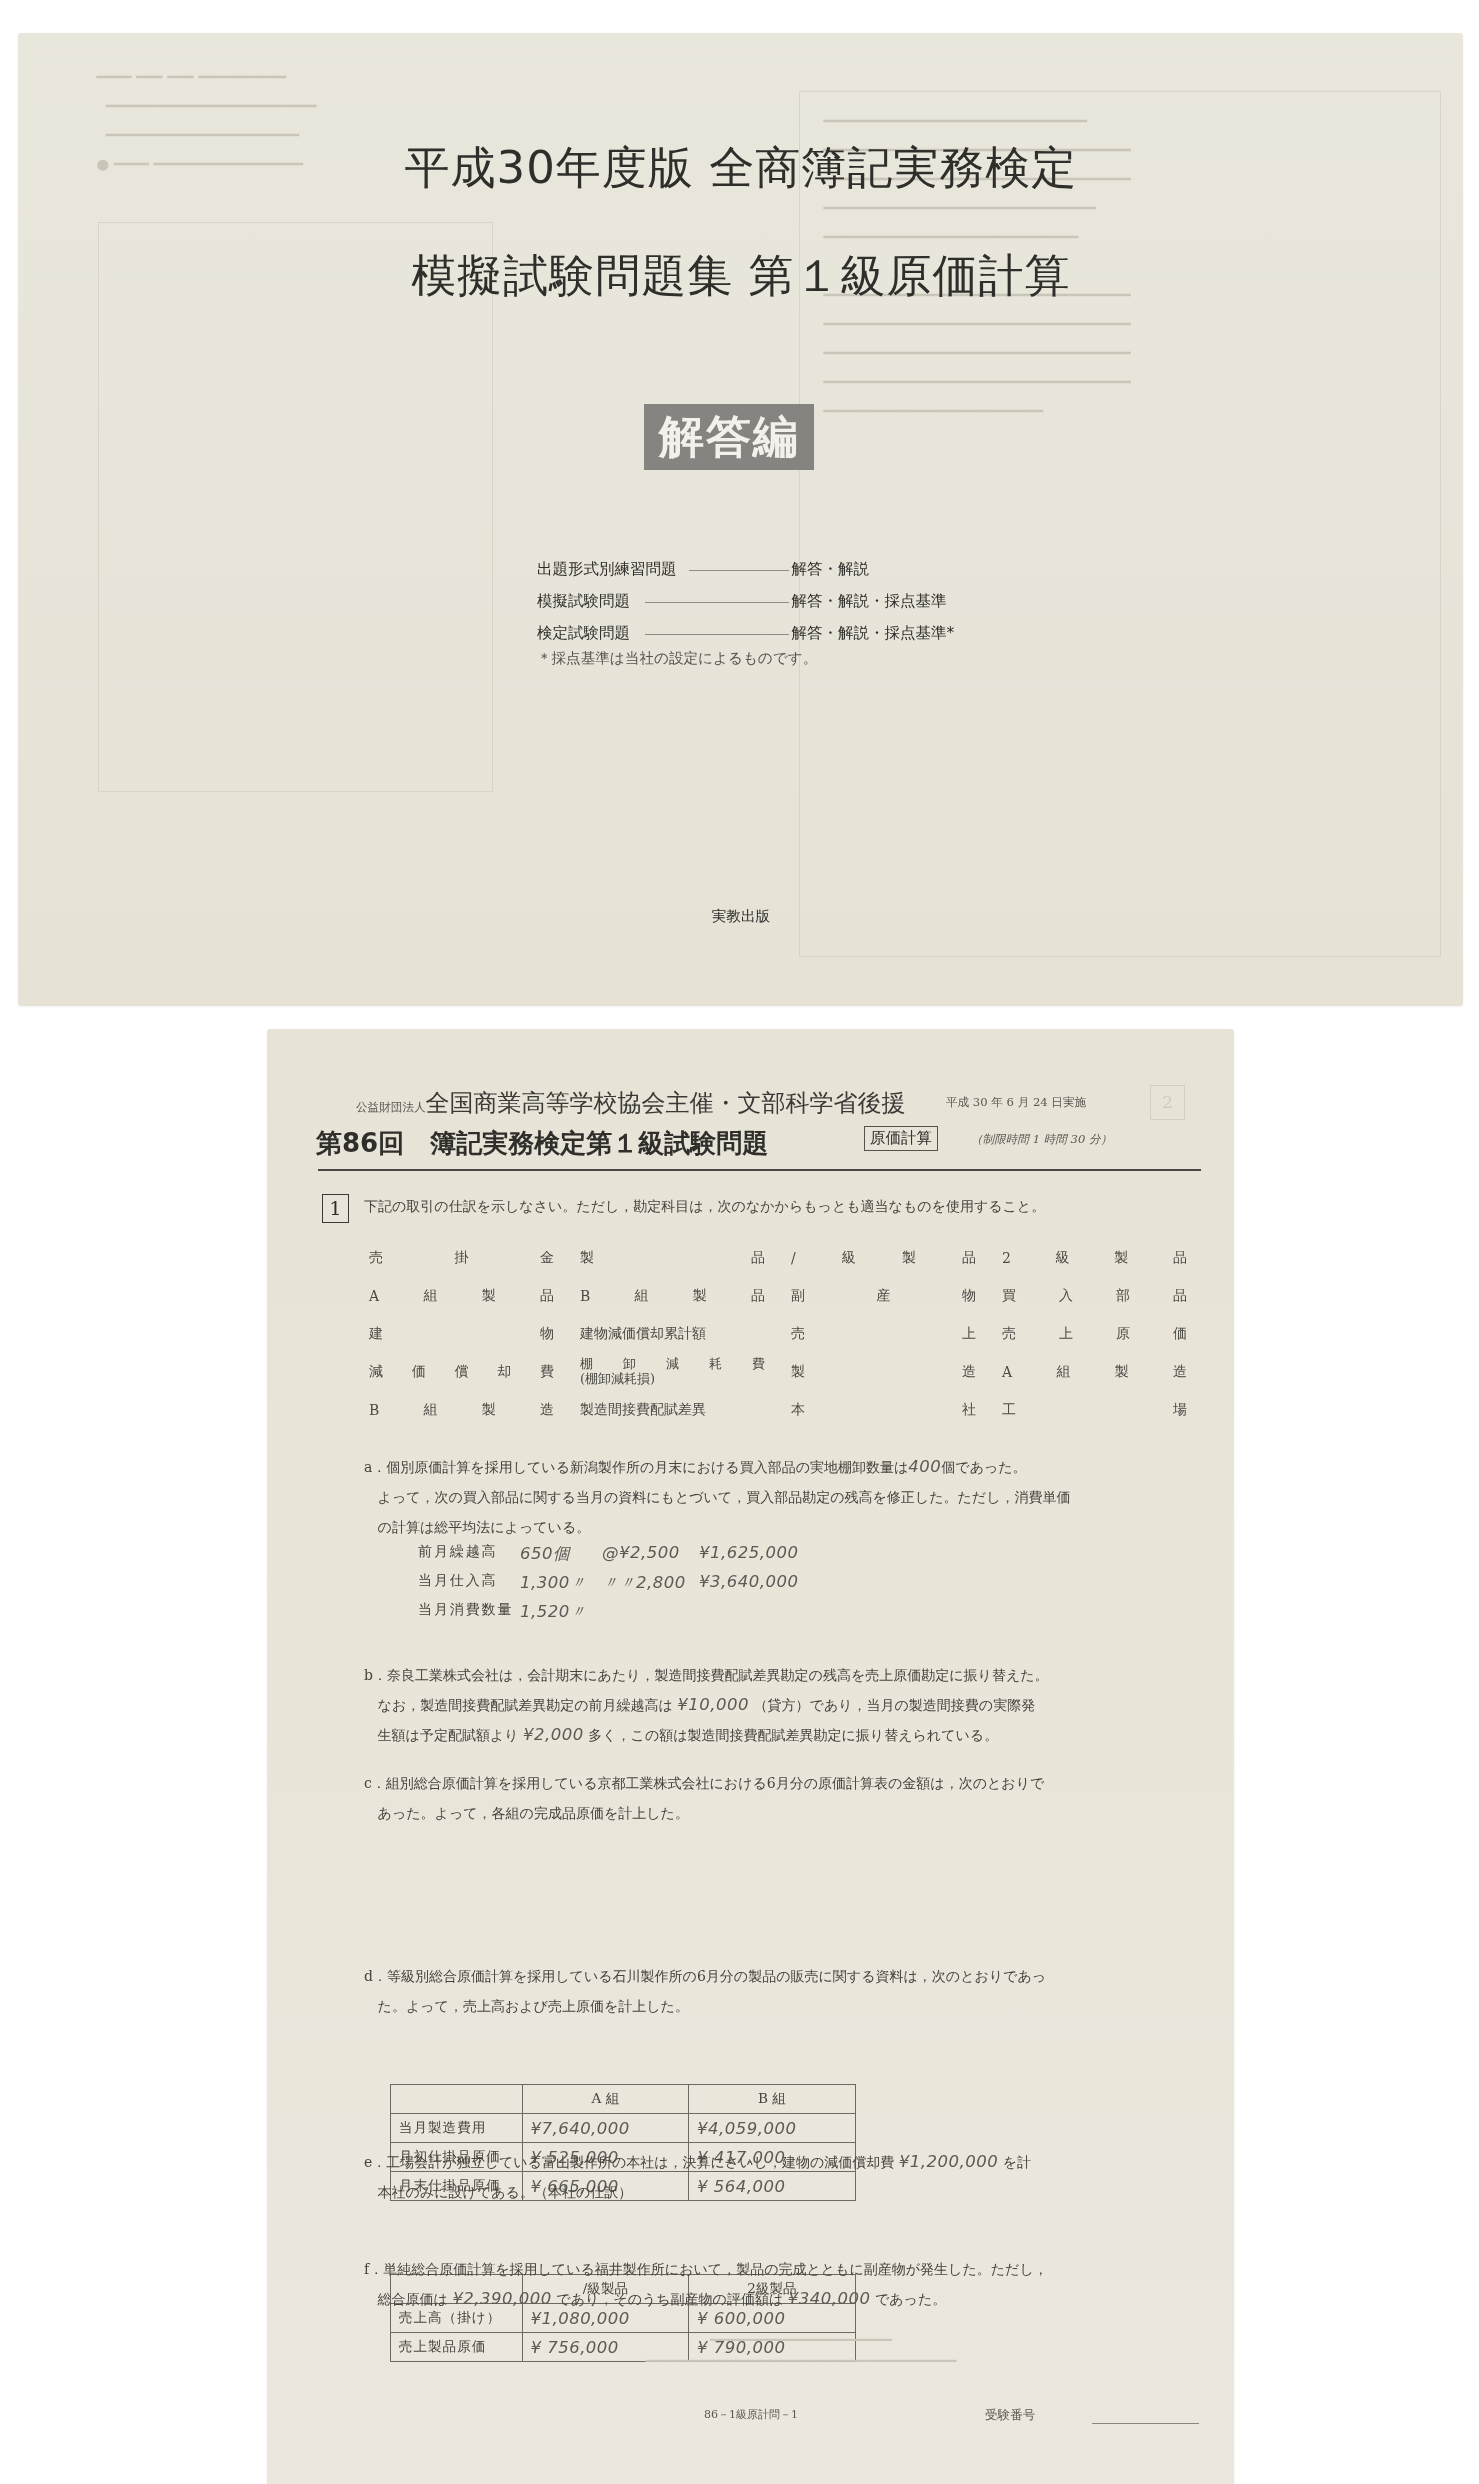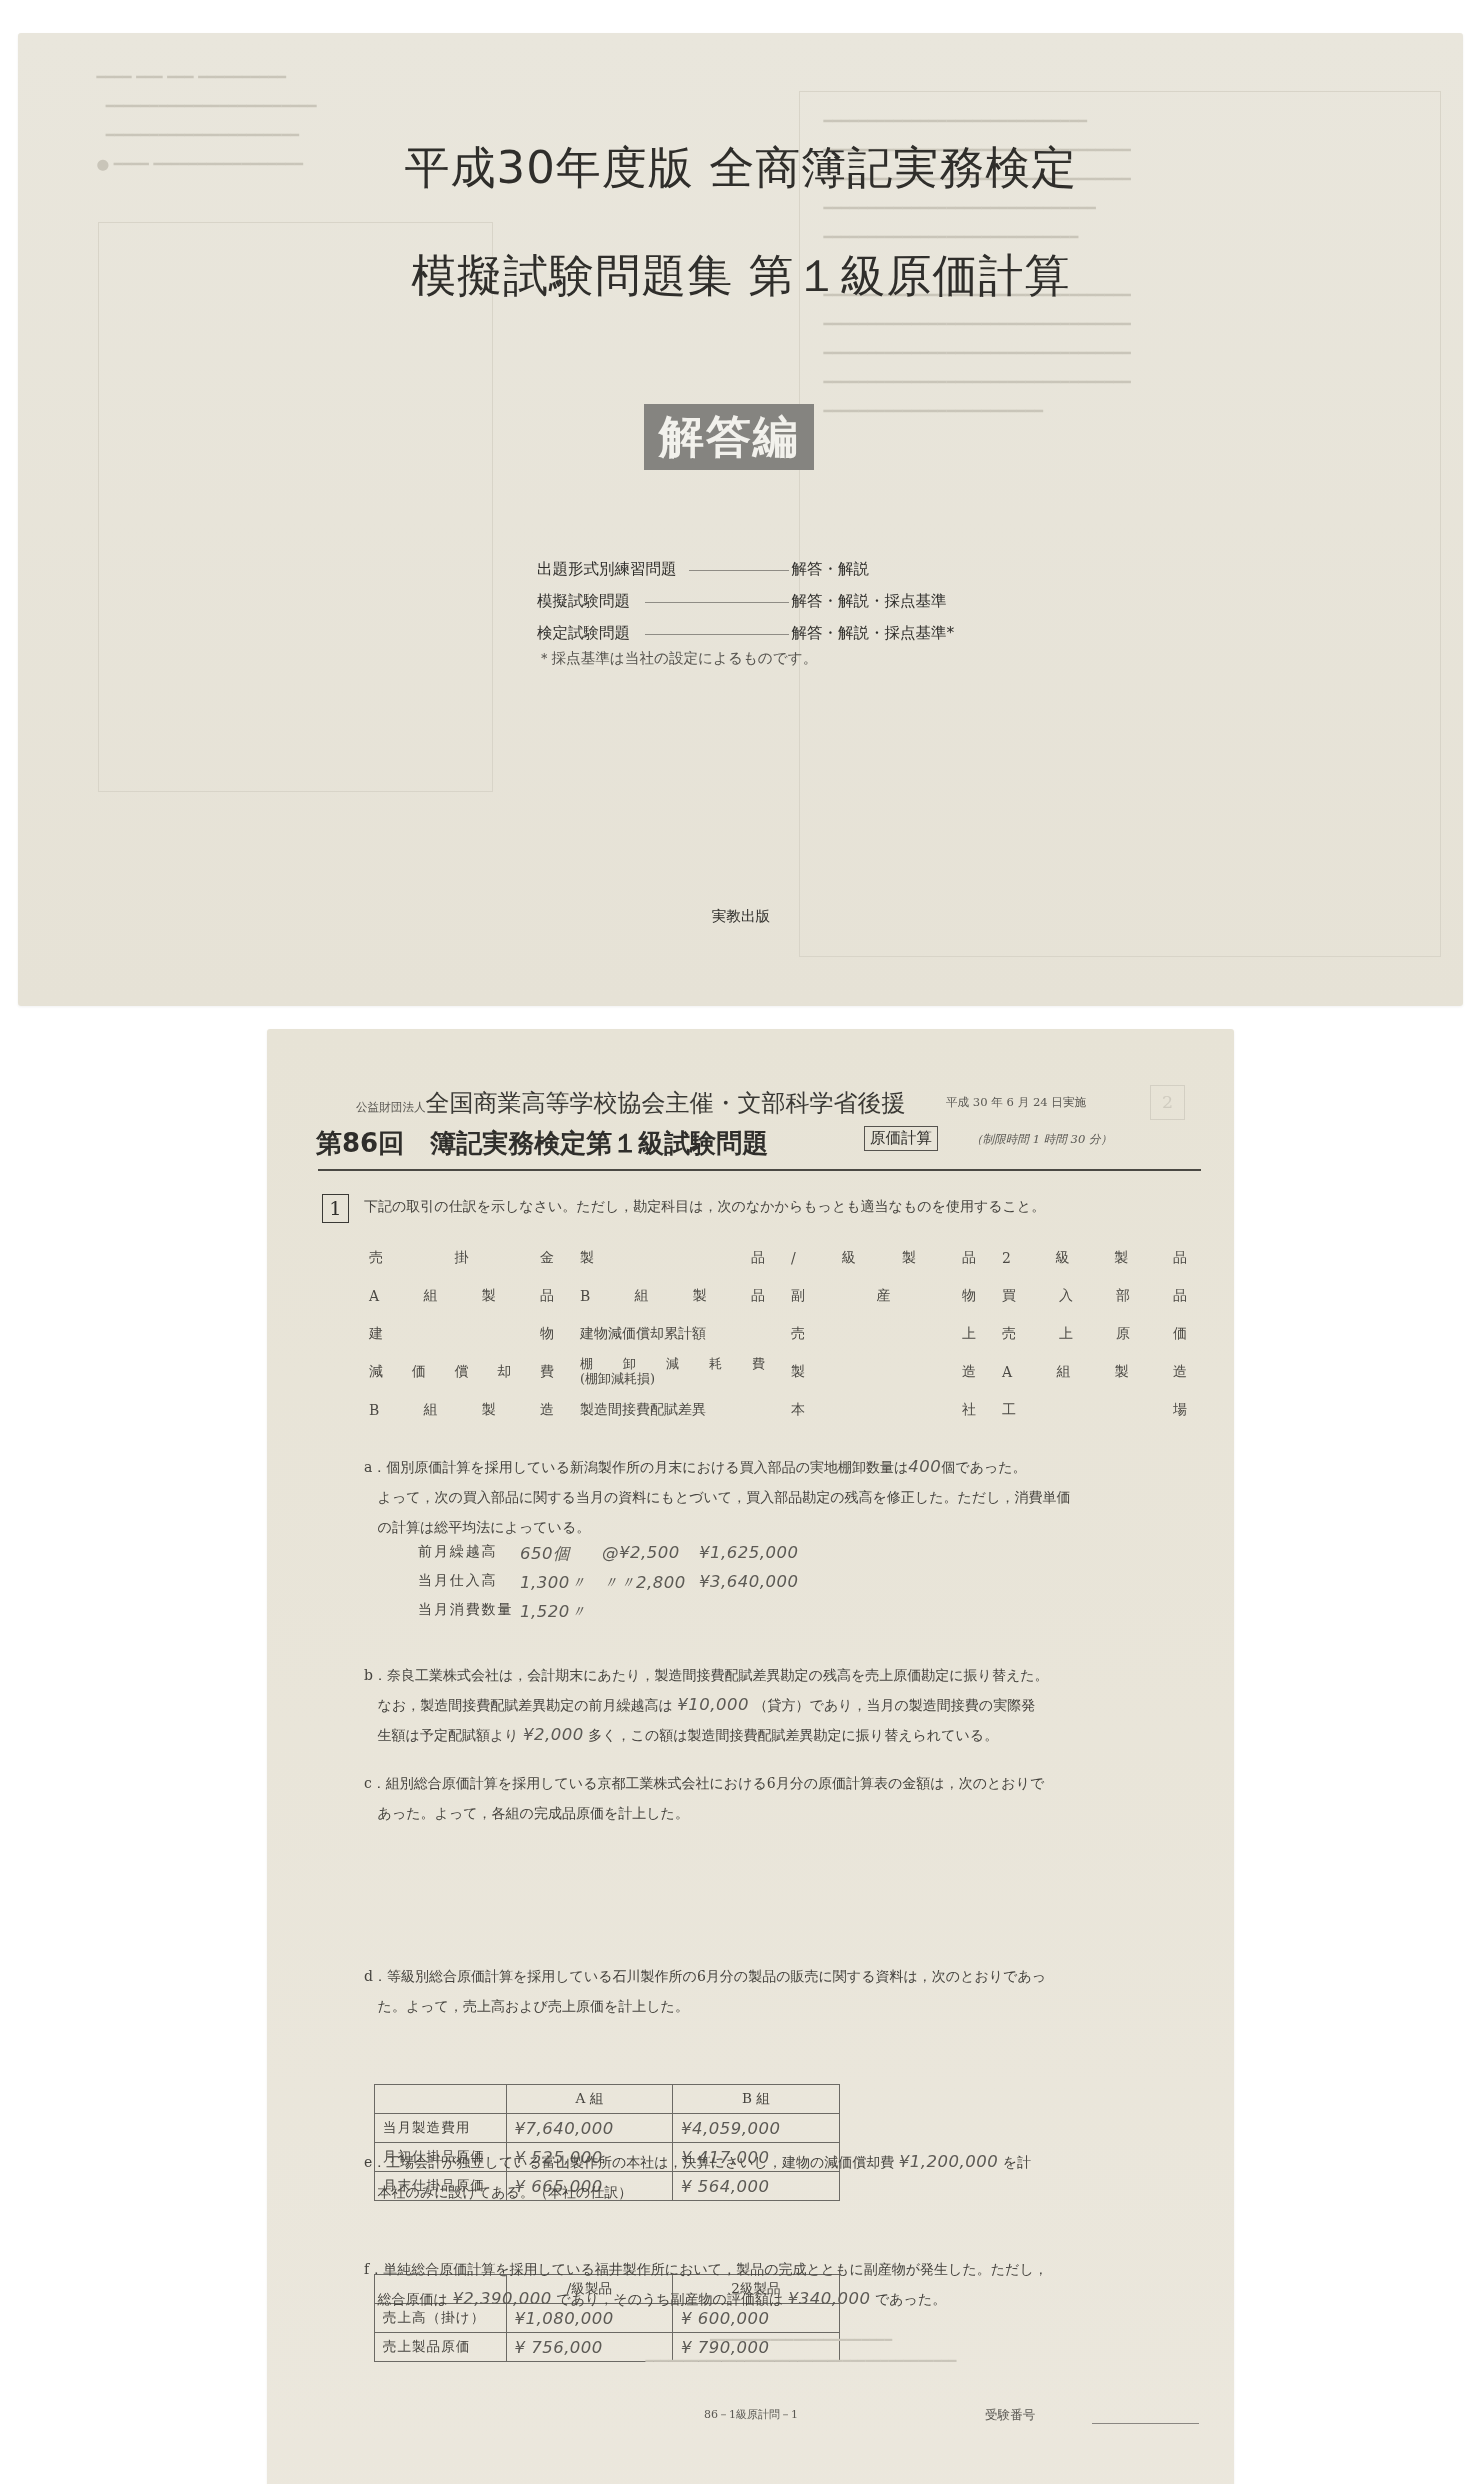--- a/index.html
+++ b/index.html
@@ -64,21 +64,21 @@
     .para .indent { padding-left: 13.6px; display:block; }
     .hw { font-family: "DejaVu Sans","Liberation Sans",sans-serif; font-style: italic; color:#5c5a55; font-size: 16.5px; letter-spacing: 0.5px; }
 
     .data-list { position:absolute; left: 151px; font-size: 14px; color:#45433e; }
     .data-list .dl-row { display:flex; height: 29px; align-items:flex-start; }
     .dl-label { width: 102px; letter-spacing: 1.9px; }
     .dl-qty { width: 82px; }
     .dl-price { width: 97px; }
     .dl-amt { width: 136px; }
 
-    table.amt { position:absolute; border-collapse: collapse; font-size: 13.6px; color:#45433e; }
+    table.amt { position:absolute; border-collapse: collapse; font-size: 13.6px; color:#45433e;margin-left:16px; }
     table.amt td, table.amt th { border: 1px solid #6b6964; height: 28px; padding: 0 7.8px; font-weight: normal; }
     table.amt th { text-align:center; }
     table.amt td.lbl { width: 115px; letter-spacing: 1px; }
     table.amt td.val { width: 150px; }
     #tbl-c { left: 107px; top: 1055px; }
     #tbl-d { left: 107px; top: 1245px; }
 
     .footer-code { position:absolute; left: 437px; top: 1378px; font-size: 11px; color:#5a5853; }
     .footer-id { position:absolute; left: 718px; top: 1378px; font-size: 12.6px; color:#5a5853; }
     .footer-line { position:absolute; left: 825px; top: 1394px; width: 107px; height: 1px; background:#8a8782; }

